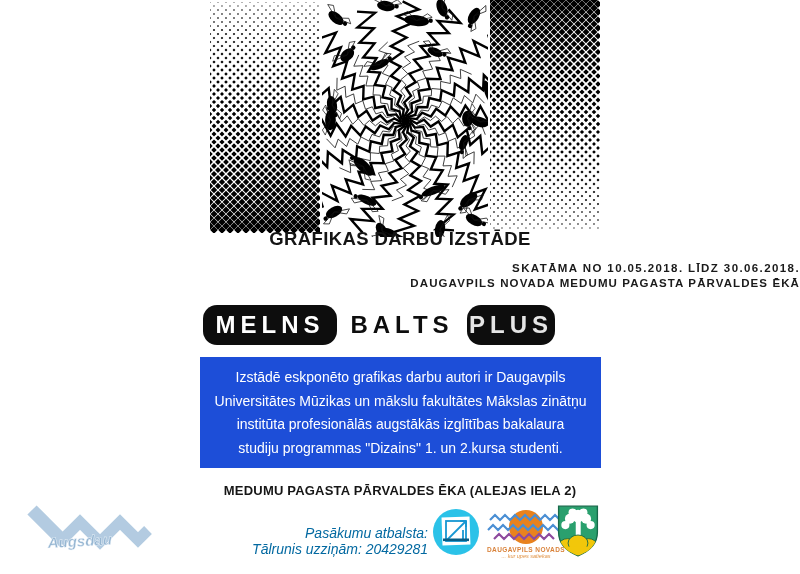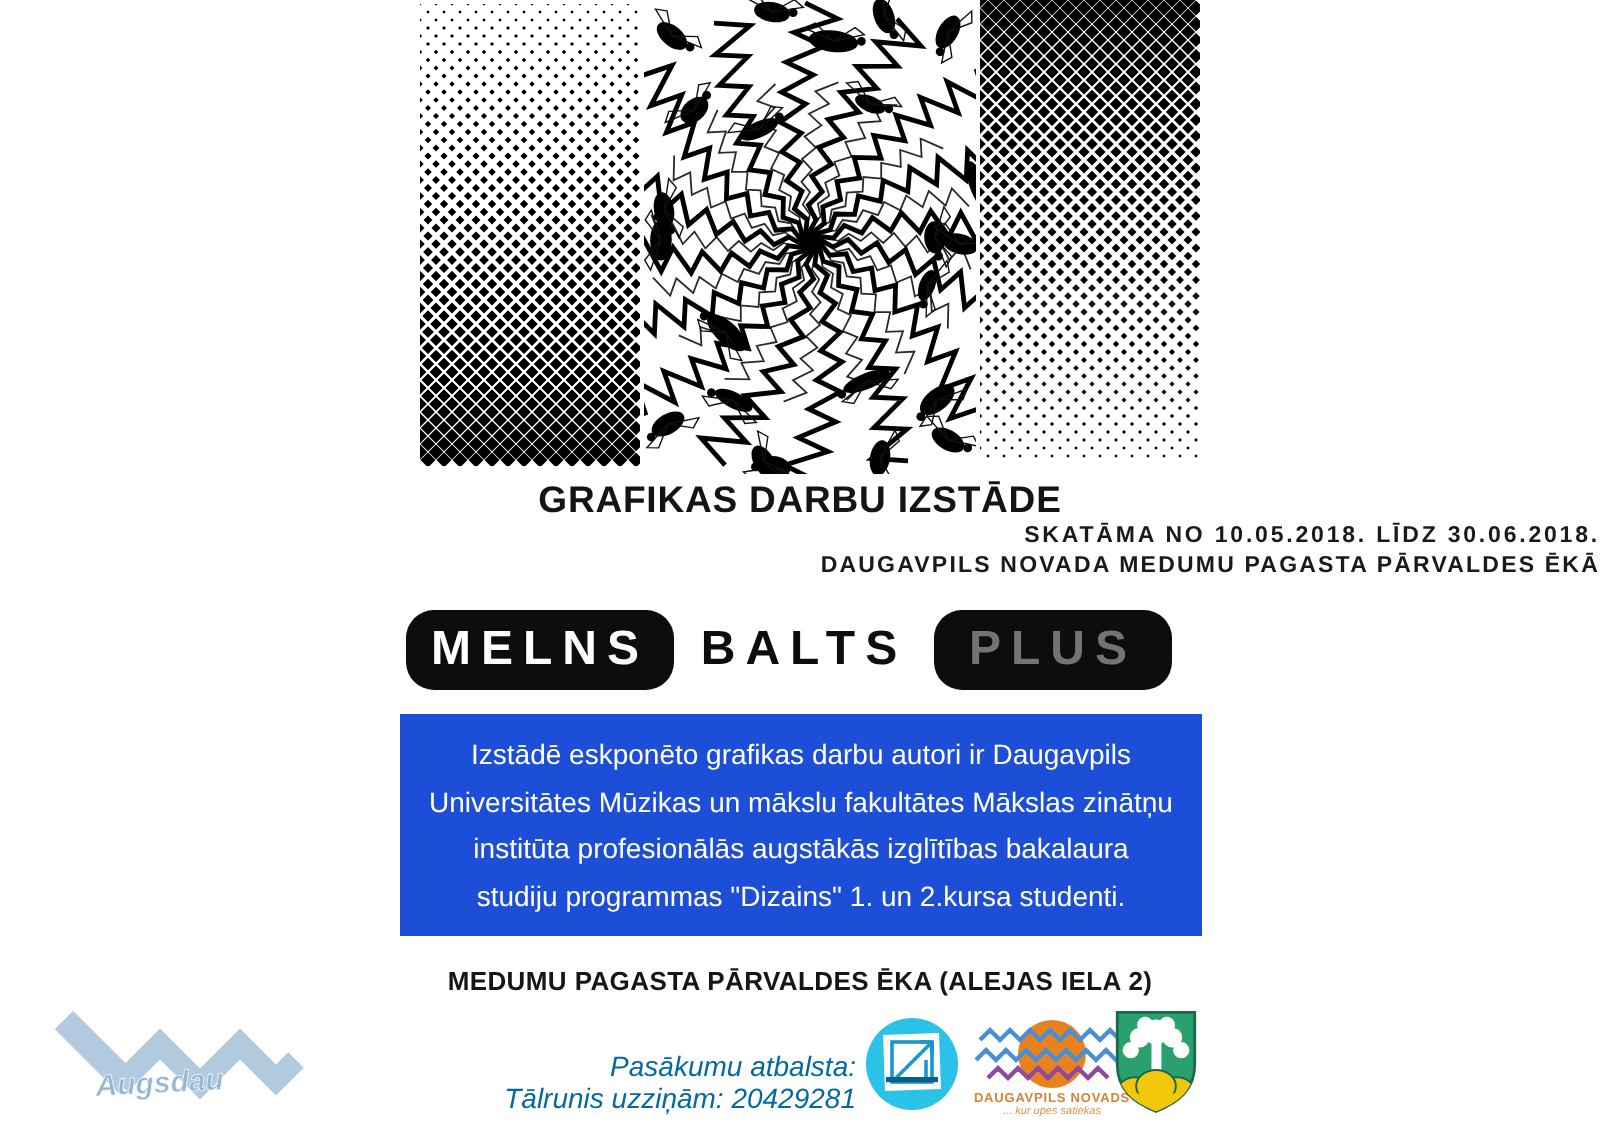--- a/index.html
+++ b/index.html
@@ -7,32 +7,32 @@
           font-family:"Liberation Sans",sans-serif;}
   svg{display:block;}
   .abs{position:absolute;}
 
   
   #panel-left{left:210px;top:2px;}
   #panel-mid{left:322px;top:0px;}
   #panel-right{left:490px;top:0px;}
 
   
-  .title{left:0;top:239px;width:800px;text-align:center;font-size:18.5px;font-weight:bold;
+  .title{left:0;top:228px;width:800px;text-align:center;font-size:18.5px;font-weight:bold;
          letter-spacing:.4px;color:#141414;}
   .sub{left:0;width:800px;text-align:right;font-weight:bold;color:#1a1a1a;font-size:11.5px;}
   .sub1{top:262px;letter-spacing:1.4px;}
   .sub2{top:277px;letter-spacing:1.1px;}
 
   
   .bword{top:305px;height:40px;line-height:40px;text-align:center;font-size:24px;
          font-weight:bold;letter-spacing:5px;border-radius:14px;}
   .box-melns{left:203px;width:134px;background:#0d0d0d;color:#ffffff;}
   .word-balts{left:337px;width:130px;color:#0d0d0d;}
-  .box-plus{left:467px;width:119px;background:#0d0d0d;color:#737373;}
+  .box-plus{left:467px;width:88px;background:#0d0d0d;color:#e5e5e5;}
 
   
   .desc-box{left:200px;top:357px;width:401px;height:102px;background:#1d4ed8;color:#ffffff;
             text-align:center;padding-top:9px;box-sizing:content-box;}
   .desc-line{font-size:14px;line-height:23.5px;white-space:nowrap;}
 
   
   .open1{top:466px;font-size:13px;letter-spacing:.2px;}
   .open2{top:483px;font-size:13px;letter-spacing:.2px;}
   .openline{left:0;width:800px;text-align:center;font-weight:bold;color:#161616;}

